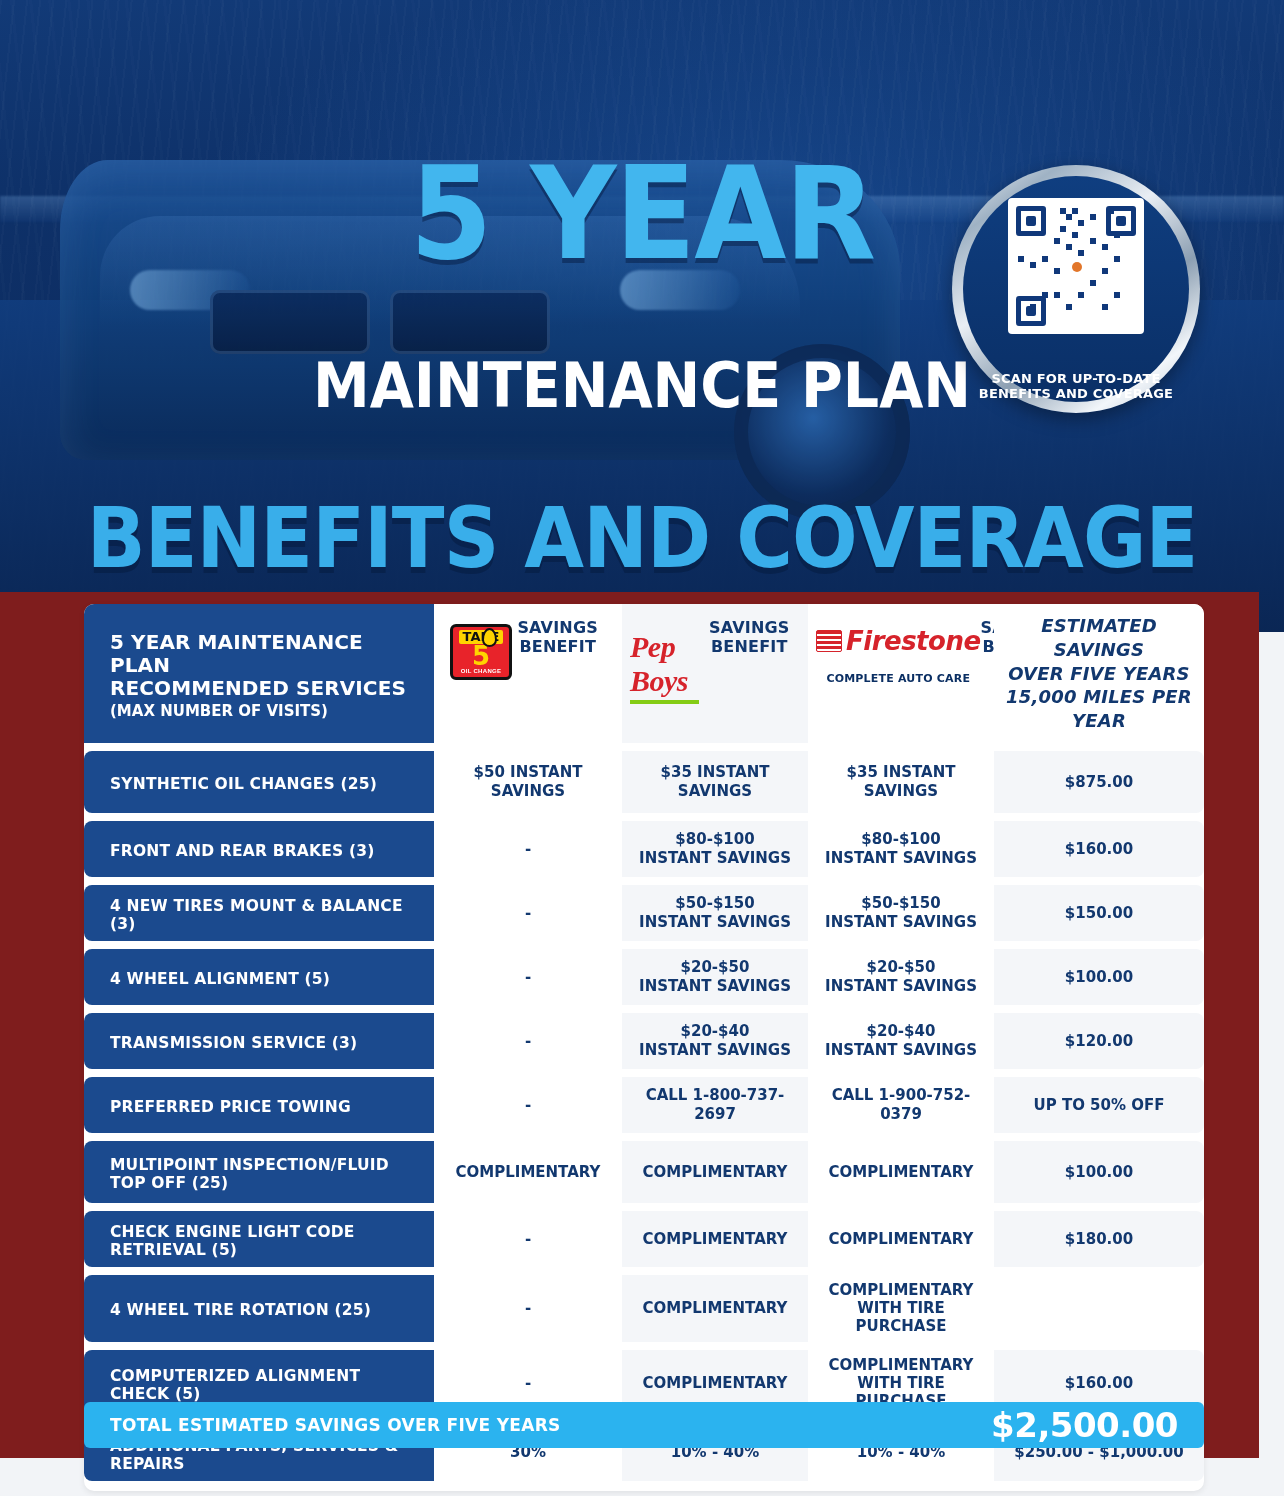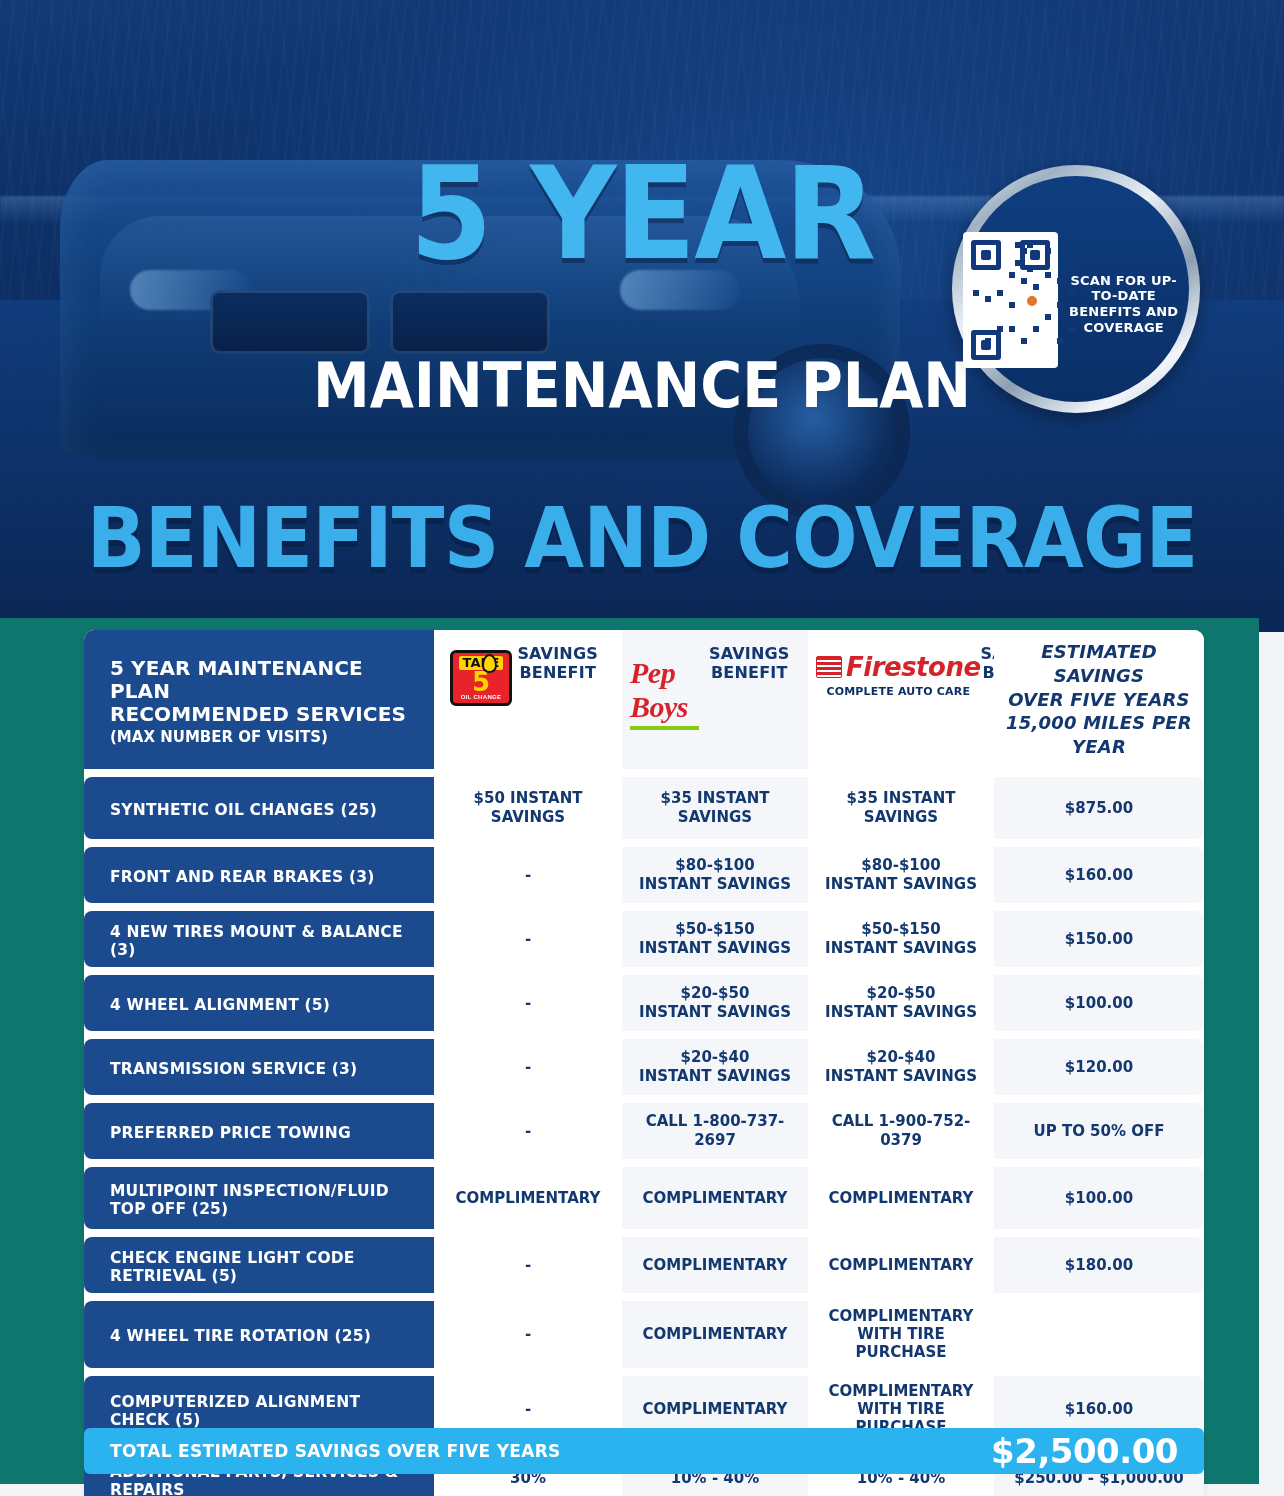--- a/index.html
+++ b/index.html
@@ -111,21 +111,21 @@
     position: absolute; top: 165px; left: 952px; width: 248px; height: 248px;
     border-radius: 50%;
     background: linear-gradient(145deg, #f4f7fa 0%, #9fb2c4 18%, #e9eef4 40%, #8c9fb2 62%, #f2f6fa 82%, #aebccb 100%);
     padding: 11px;
     box-shadow: 0 6px 18px rgba(0,0,0,.35);
     z-index: 5;
   }
   .qr-inner {
     width: 100%; height: 100%; border-radius: 50%;
     background: linear-gradient(180deg, #0f3e80 0%, #0a2f66 100%);
-    display: flex; align-items: center; justify-content: space-between;
+    display: flex; flex-direction: column; align-items: center; justify-content: space-between;
     padding-top: 22px;
   }
   .qr-code {
     width: 136px; height: 136px; background: #ffffff; border-radius: 4px;
     position: relative; padding: 6px;
   }
   .qr-cell { position: absolute; background: #10387a; }
   .qr-eye {
     position: absolute; width: 30px; height: 30px; border: 5px solid #10387a; border-radius: 3px;
     background: #fff;
@@ -135,22 +135,22 @@
     background: #10387a; border-radius: 2px;
   }
   .qr-caption {
     margin-top: 8px; text-align: center; color: #ffffff;
     font-size: 13px; font-weight: 700; line-height: 1.2; letter-spacing: .2px;
     font-family: "DejaVu Sans", sans-serif;
   }
 
   
   .table-wrap {
-    position: absolute; top: 618px; left: 0; width: 1259px; height: 866px;
-    background: #0f766e;
+    position: absolute; top: 592px; left: 0; width: 1259px; height: 866px;
+    background: #7f1d1d;
   }
   .panel {
     position: absolute; left: 84px; top: 12px; width: 1120px;
     background: #ffffff;
     border-radius: 10px;
     overflow: hidden;
     box-shadow: 0 2px 6px rgba(0,0,0,.08);
   }
 
   .grid { display: grid; grid-template-columns: 350px 188px 186px 186px 210px; }
@@ -223,21 +223,21 @@
     width: 26px; height: 22px; background: #d6232b; border-radius: 2px;
     margin-right: 4px;
     background-image: repeating-linear-gradient(180deg, #d6232b 0 3px, #ffffff 3px 5px);
     border: 1px solid #d6232b;
   }
   .logo-firestone .fs-name {
     color: #d6232b; font-size: 26px; font-weight: 800; font-style: italic;
     font-family: "DejaVu Sans", sans-serif; letter-spacing: -.5px;
   }
   .logo-firestone .fs-sub {
-    color: #0b2f63; font-size: 11px; font-weight: 700; letter-spacing: .2px; margin-top: 3px;
+    color: #0b2f63; font-size: 11px; font-weight: 700; letter-spacing: .2px; margin-top: 16px;
     font-family: "DejaVu Sans", sans-serif;
   }
 
   
   .row { display: grid; grid-template-columns: 350px 188px 186px 186px 210px; margin-top: 8px; }
   .row .svc {
     background: #1b4a8e; color: #fff;
     border-radius: 8px 0 0 8px;
     display: flex; align-items: center;
     padding: 4px 16px 0 26px;

